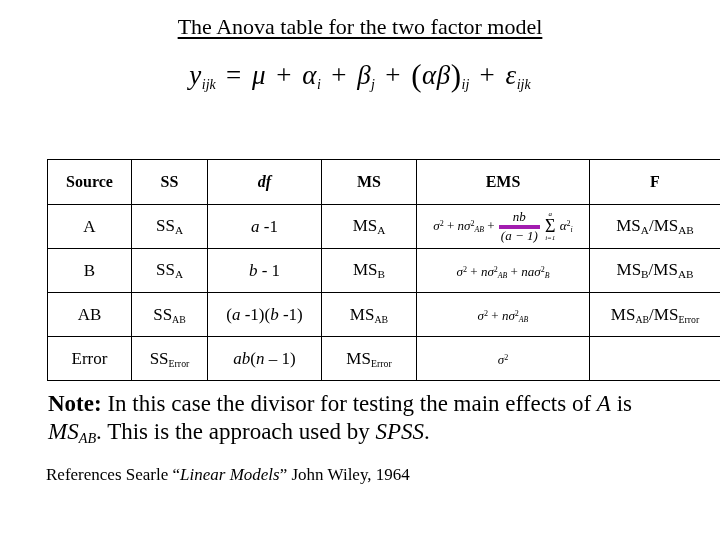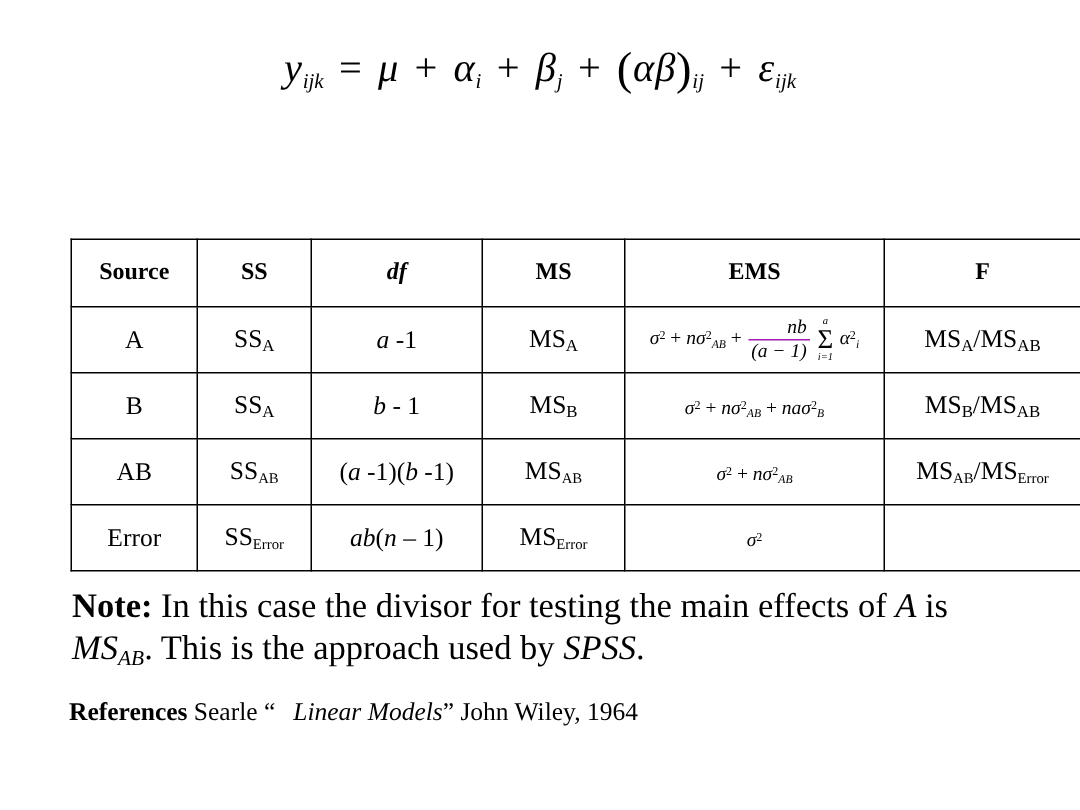--- a/index.html
+++ b/index.html
@@ -107,24 +107,23 @@
   .ems sub { font-size: 0.6em; vertical-align: -0.3em; font-style: italic; }
   .ems sup { font-size: 0.62em; vertical-align: 0.45em; font-style: normal; }
   .frac {
     display: inline-block;
     vertical-align: middle;
     text-align: center;
     margin: 0 1px;
   }
   .frac .num {
     display: block;
-    border-bottom: 1px solid #a21caf;
+    border-bottom: 4px solid #a21caf;
     padding: 0 2px;
     line-height: 1.15;
-    text-align: right;
   }
   .frac .den {
     display: block;
     padding: 0 2px;
     line-height: 1.15;
   }
   .sigma-sum {
     display: inline-block;
     vertical-align: middle;
     text-align: center;
@@ -158,27 +157,30 @@
   .note .it { font-style: italic; }
   .note sub { font-size: 0.62em; vertical-align: -0.3em; font-style: italic; }
 
   .references {
     position: absolute;
     left: 46px;
     top: 465px;
     width: 660px;
     font-size: 17px;
   }
-  .references b { font-weight: bold; }
-  .references .it { font-style: italic; margin-left: 12px; }
+  .references b { font-weight: normal; }
+  .references .it { font-style: italic; }
 </style>
 </head>
 <body>
 
 <div class="title-block">
+  <div class="title-row">
+    <span class="title-line">The Anova table for the two factor model</span>
+  </div>
 </div>
 
 <div class="equation">
   <span>y</span><sub class="eqsub">ijk</sub>
   <span class="op">=</span>
   <span>μ</span>
   <span class="op">+</span>
   <span>α</span><sub class="eqsub">i</sub>
   <span class="op">+</span>
   <span>β</span><sub class="eqsub">j</sub>

